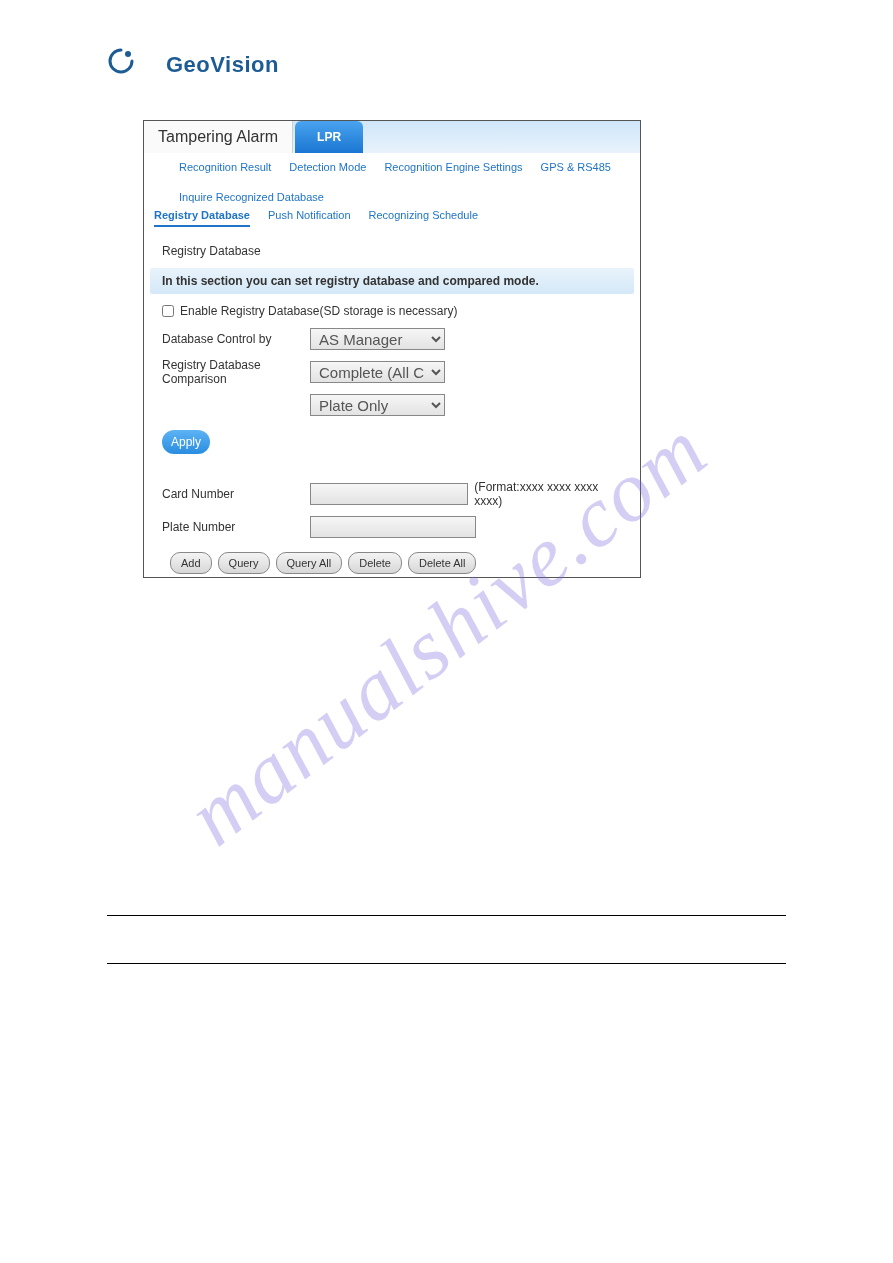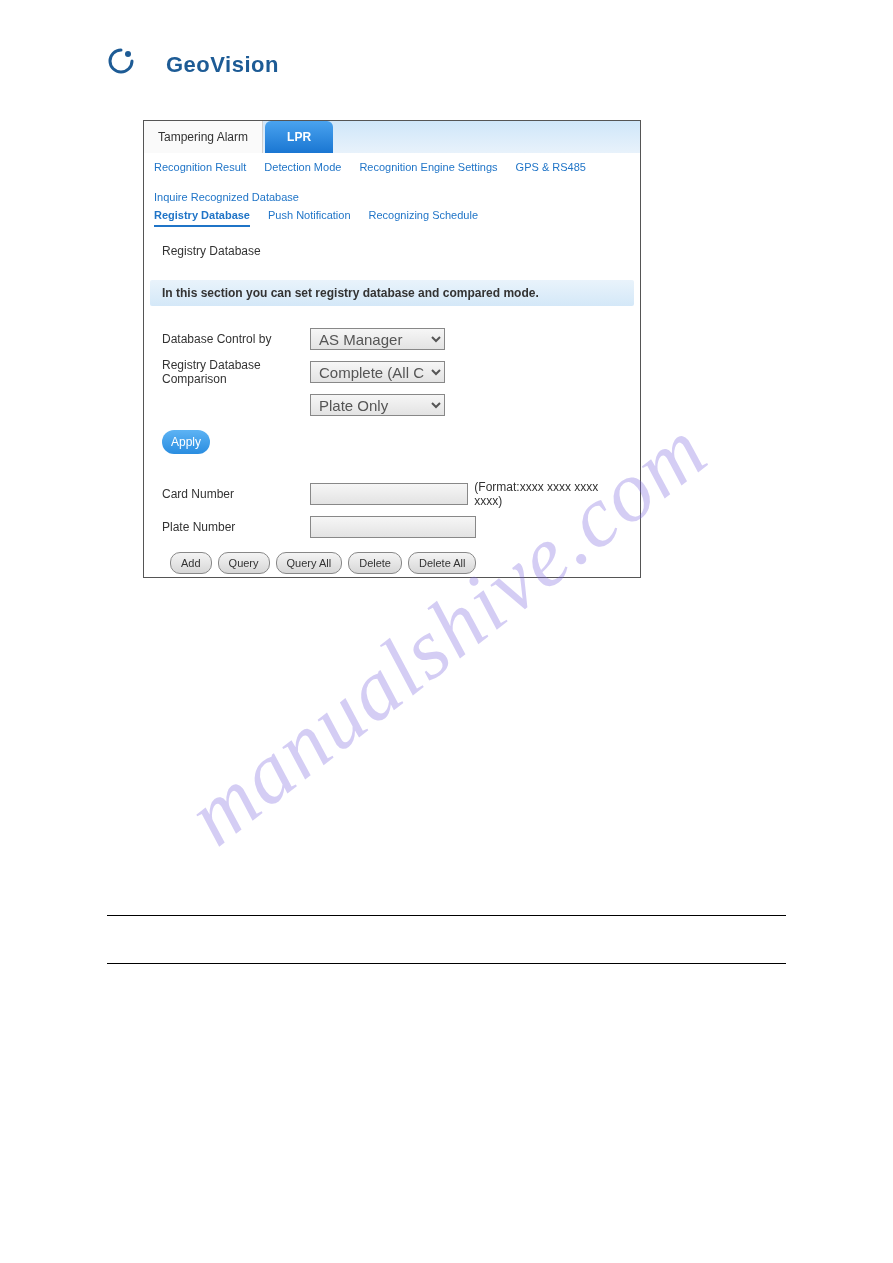--- a/index.html
+++ b/index.html
@@ -43,21 +43,21 @@
     width:100%;
     height:32px;
     background:linear-gradient(to bottom,#cfe6f9 0%,#e8f2fb 100%);
     display:flex;
     align-items:stretch;
   }
   .tab-plain {
     display:flex;
     align-items:center;
     padding:0 14px;
-    font-size:12px;
+    font-size:16px;
     color:#333;
     background:#fafafa;
     border-right:1px solid #d0d0d0;
   }
   .tab-active {
     display:flex;
     align-items:center;
     padding:0 22px;
     font-size:12px;
     color:#ffffff;
@@ -67,20 +67,21 @@
     margin-left:2px;
   }
   .subnav {
     padding:8px 10px 0px 10px;
   }
   .subnav-row {
     display:flex;
     gap:18px;
     flex-wrap:wrap;
     font-size:11px;
+    margin-left:25px;
   }
   .subnav-row a { color:#1f74c7; text-decoration:none; cursor:pointer; }
   .subnav2 {
     padding:6px 10px 0px 10px;
   }
   .subnav2-row {
     display:flex;
     gap:18px;
     font-size:11px;
     border-bottom:1px solid #1f74c7;
@@ -90,21 +91,21 @@
     border-bottom: none;
   }
   .subnav2-row .subitem { color:#1f74c7; text-decoration:none; cursor:pointer; padding-bottom:4px;}
   .subnav2-row .subitem.active { font-weight:bold; border-bottom:2px solid #1f74c7; }
   .section-title {
     font-size:12px;
     color:#333;
     padding:14px 0 10px 18px;
   }
   .banner {
-    margin:12px 6px;
+    margin:0 6px;
     padding:6px 12px;
     font-size:12px;
     font-weight:bold;
     color:#333;
     background:linear-gradient(to bottom,#e9f3fb 0%, #d4e8f8 100%);
     border-radius:2px;
   }
   .form-area { padding:10px 18px 6px 18px; }
   .check-row {
     display:flex; align-items:center;
@@ -205,20 +206,24 @@
         <a class="subitem">Push Notification</a>
         <a class="subitem">Recognizing Schedule</a>
       </div>
     </div>
 
     <div class="section-title">Registry Database</div>
 
     <div class="banner">In this section you can set registry database and compared mode.</div>
 
     <div class="form-area">
+      <div class="check-row">
+        <input type="checkbox" style="">
+        <span>Enable Registry Database(SD storage is necessary)</span>
+      </div>
 
       <div class="field-row">
         <span class="field-label">Database Control by</span>
         <select class="select">
           <option>AS Manager</option>
         </select>
       </div>
 
       <div class="field-row">
         <span class="field-label">Registry Database Comparison</span>

